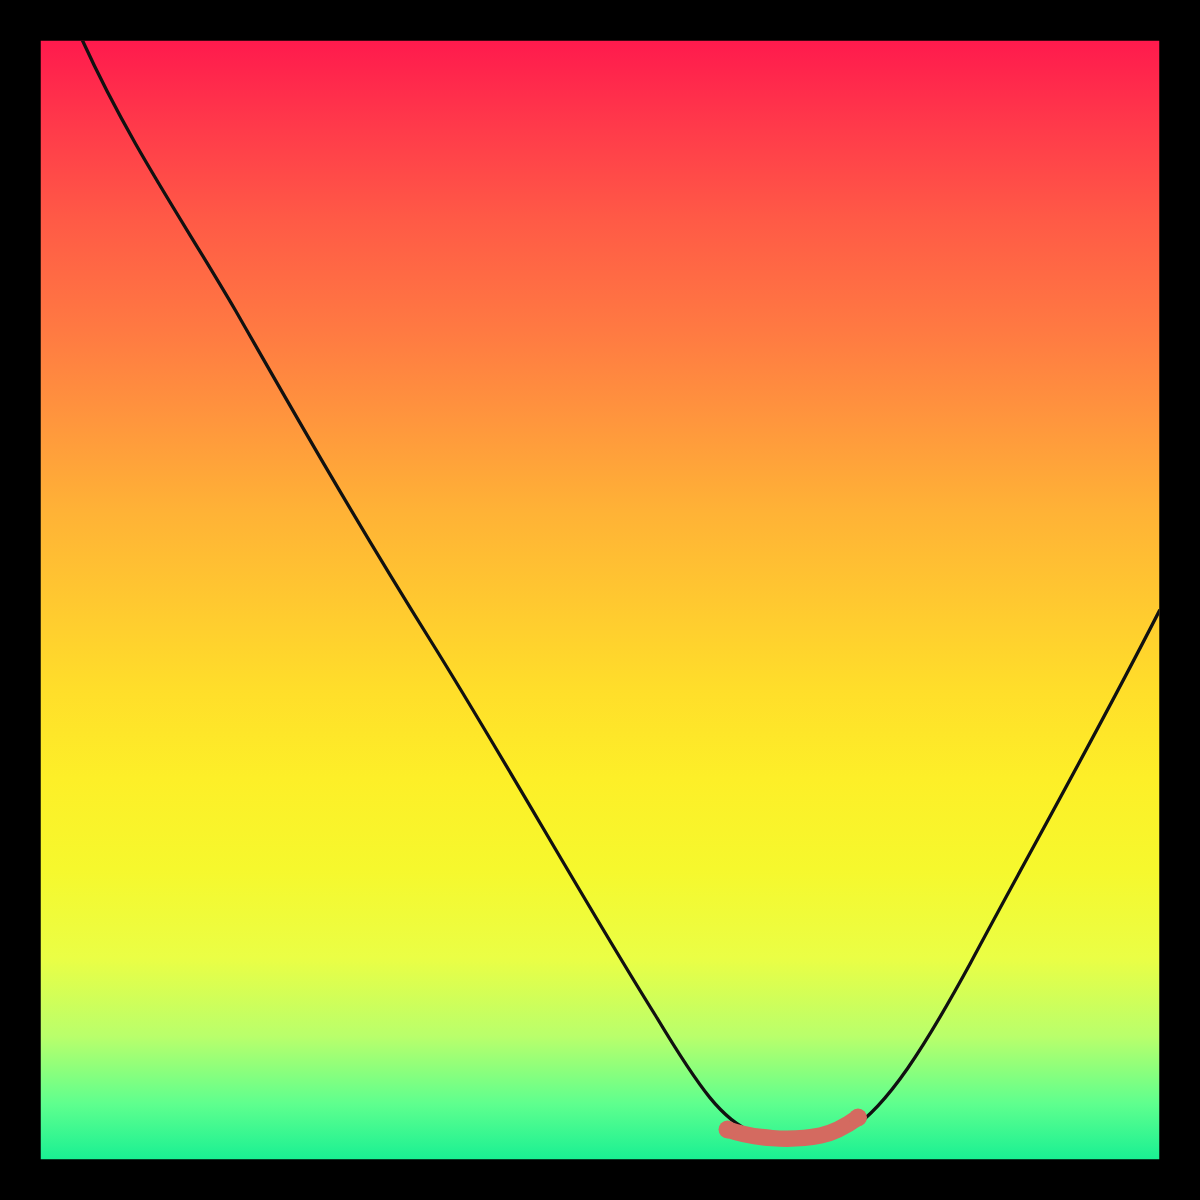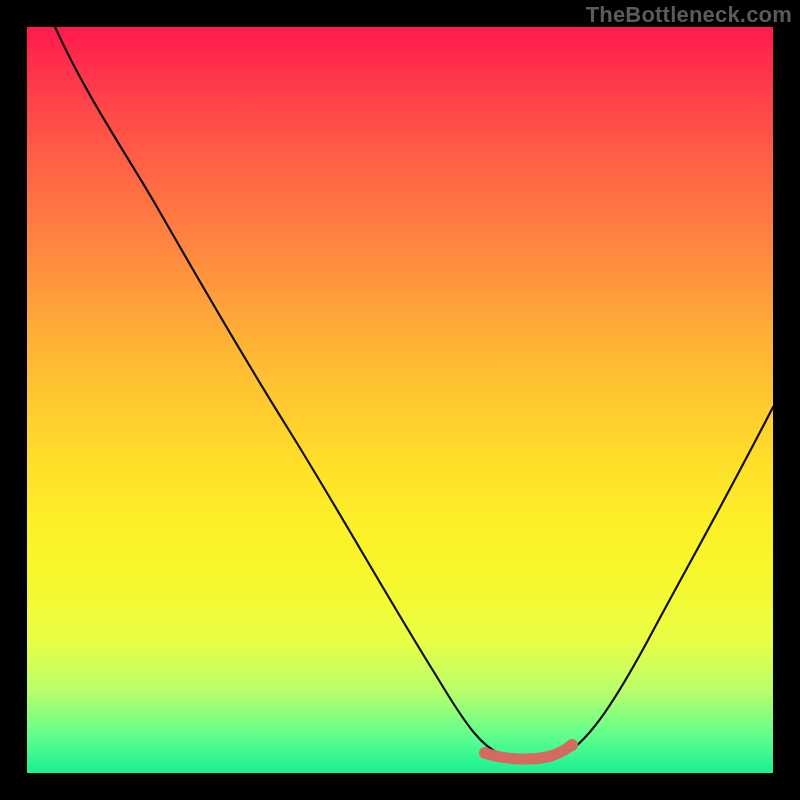--- a/index.html
+++ b/index.html
@@ -68,21 +68,20 @@
     stroke-linecap: round;
   }
   .marker-dot {
     fill: #d46a60;
   }
 </style>
 </head>
 <body>
 
 <div class="stage">
-  <div class="watermark">TheBottleneck.com</div>
 
   <div class="plot-area">
     <div class="gradient"></div>
 
     <svg class="curve" viewBox="0 0 746 746" preserveAspectRatio="none">
       <path class="main" d="M 28 0
            C 60 70, 95 120, 130 180
            C 170 250, 210 320, 260 400
            C 310 480, 360 570, 410 650
            C 440 700, 455 720, 475 728

